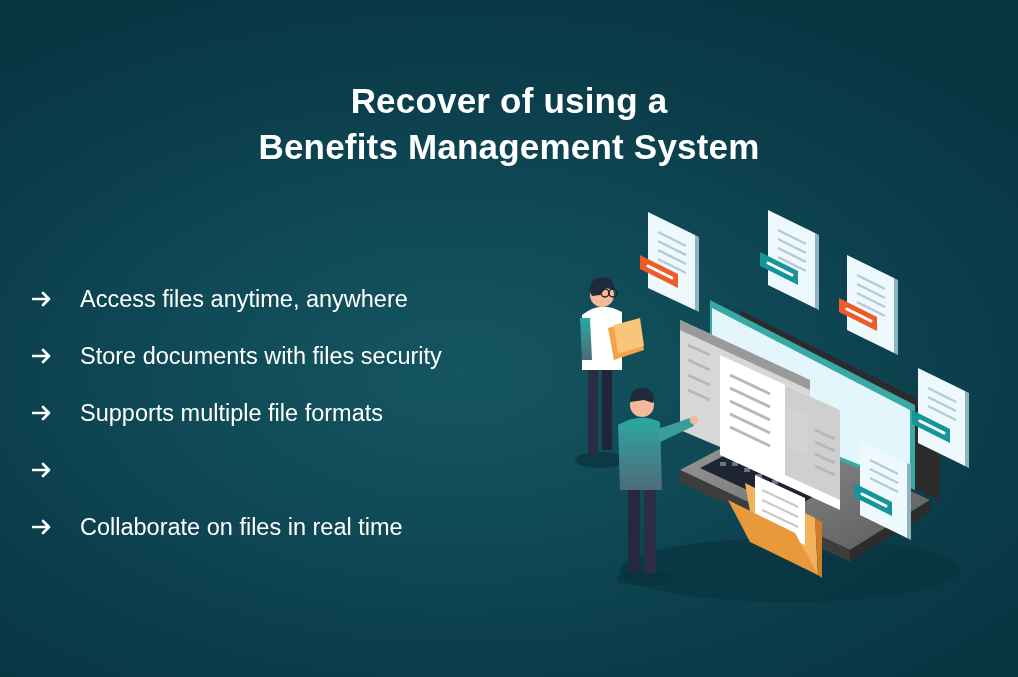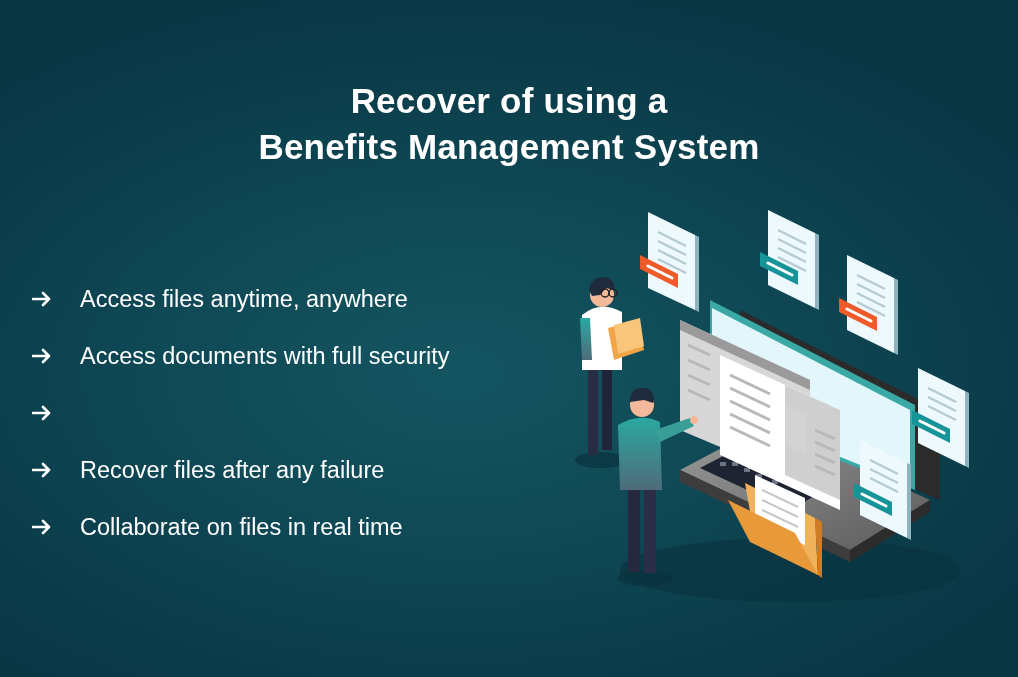--- a/index.html
+++ b/index.html
@@ -47,36 +47,36 @@
         </svg>
     </span>
     <span>Access files anytime, anywhere</span>
   </li>
   <li class="benefit">
     <span class="arrow">
       <svg width="20" height="16" viewBox="0 0 20 16">
           <path d="M1 8 H17 M11 2 L17 8 L11 14" stroke="#fff" stroke-width="2.6" fill="none" stroke-linecap="round" stroke-linejoin="round"></path>
         </svg>
     </span>
-    <span>Access documents with full security</span>
-  </li>
-  <li class="benefit">
-    <span class="arrow">
-      <svg width="20" height="16" viewBox="0 0 20 16">
-          <path d="M1 8 H17 M11 2 L17 8 L11 14" stroke="#fff" stroke-width="2.6" fill="none" stroke-linecap="round" stroke-linejoin="round"></path>
-        </svg>
-    </span>
-  </li>
-  <li class="benefit">
-    <span class="arrow">
-      <svg width="20" height="16" viewBox="0 0 20 16">
-          <path d="M1 8 H17 M11 2 L17 8 L11 14" stroke="#fff" stroke-width="2.6" fill="none" stroke-linecap="round" stroke-linejoin="round"></path>
-        </svg>
-    </span>
-    <span>Recover files after any failure</span>
+    <span>Store documents with files security</span>
+  </li>
+  <li class="benefit">
+    <span class="arrow">
+      <svg width="20" height="16" viewBox="0 0 20 16">
+          <path d="M1 8 H17 M11 2 L17 8 L11 14" stroke="#fff" stroke-width="2.6" fill="none" stroke-linecap="round" stroke-linejoin="round"></path>
+        </svg>
+    </span>
+    <span>Supports multiple file formats</span>
+  </li>
+  <li class="benefit">
+    <span class="arrow">
+      <svg width="20" height="16" viewBox="0 0 20 16">
+          <path d="M1 8 H17 M11 2 L17 8 L11 14" stroke="#fff" stroke-width="2.6" fill="none" stroke-linecap="round" stroke-linejoin="round"></path>
+        </svg>
+    </span>
   </li>
   <li class="benefit">
     <span class="arrow">
       <svg width="20" height="16" viewBox="0 0 20 16">
           <path d="M1 8 H17 M11 2 L17 8 L11 14" stroke="#fff" stroke-width="2.6" fill="none" stroke-linecap="round" stroke-linejoin="round"></path>
         </svg>
     </span>
     <span>Collaborate on files in real time</span>
   </li>
 </ul>

